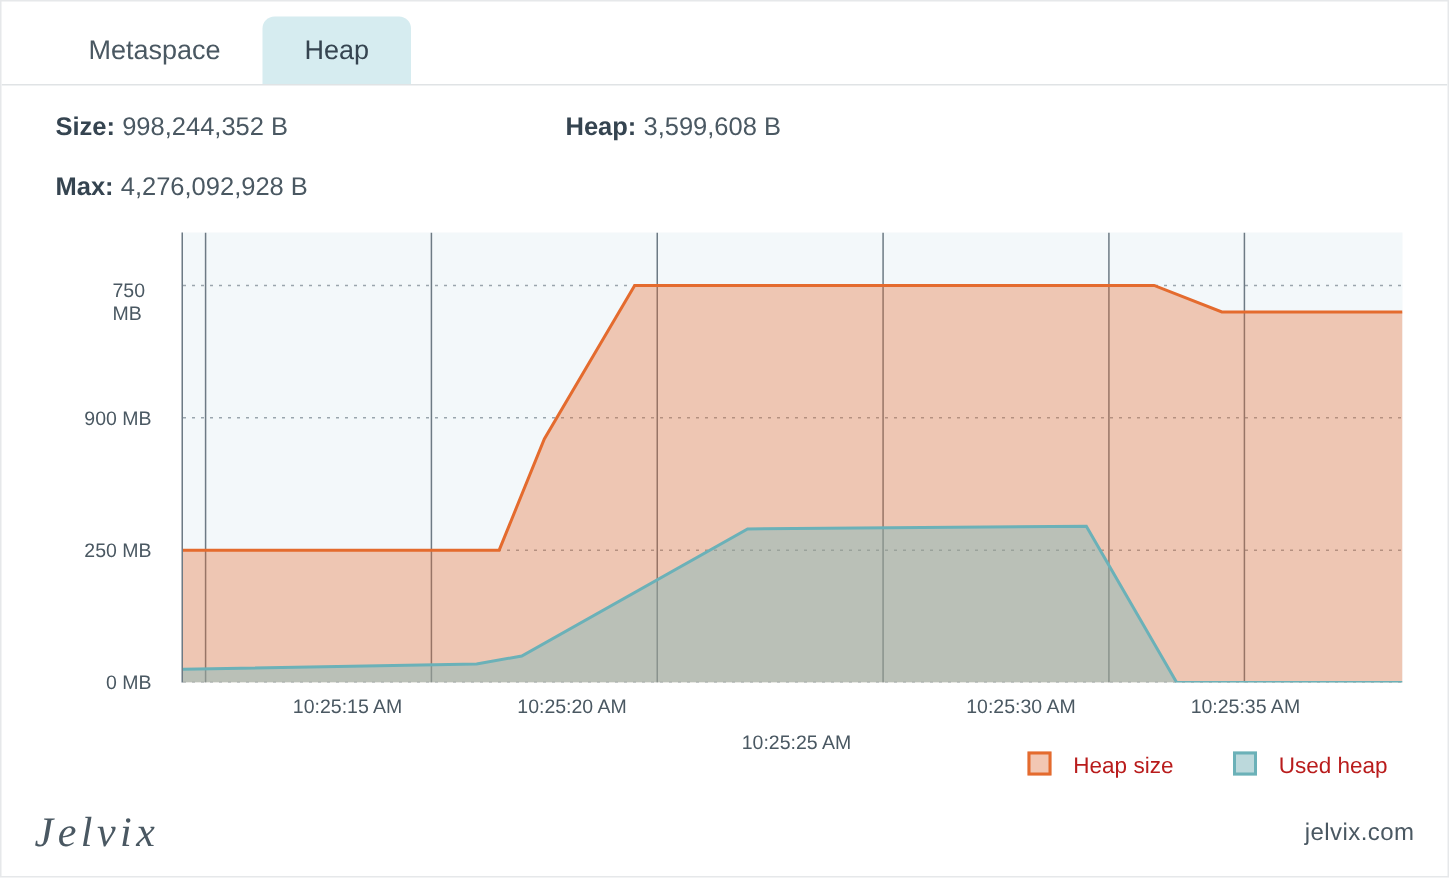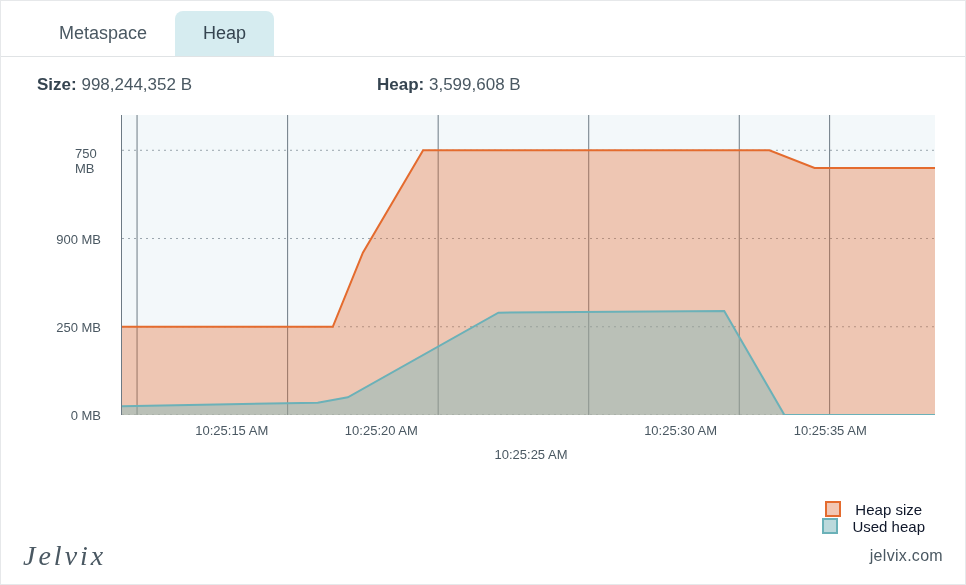--- a/index.html
+++ b/index.html
@@ -81,24 +81,24 @@
     top: 8px;
     font-size: 13px;
     color: #4a5862;
     white-space: nowrap;
   }
   .legend {
     position: absolute;
     right: 40px;
     top: 500px;
     display: flex;
+    gap: 40px;
     align-items: center;
     font-size: 15px;
-    color: #0f172a;
-    flex-direction: column;
+    color: #b91c1c;
   }
   .swatch { width: 16px; height: 16px; display: inline-block; margin-right: 10px; vertical-align: -2px; }
   .sw-orange { background: #f2c7b3; border: 2px solid #e46b2e; }
   .sw-teal { background: #bcd9dc; border: 2px solid #6bb1b8; }
   .footer {
     position: absolute;
     bottom: 12px;
     left: 22px;
     right: 22px;
     display: flex;
@@ -118,20 +118,24 @@
 </div>
 
 <div class="stats">
   <div>
     <span class="label">Size:</span>
     <span>998,244,352 B</span>
   </div>
   <div>
     <span class="label">Heap:</span>
     <span>3,599,608 B</span>
+  </div>
+  <div>
+    <span class="label">Max:</span>
+    <span>4,276,092,928 B</span>
   </div>
 </div>
 
 <div class="chart-area">
   <div class="y-labels" id="y-labels">
       <div class="y-label" style="top: 300px;">0 MB</div>
       <div class="y-label" style="top: 211.765px;">250 MB</div>
       <div class="y-label" style="top: 123.529px;">900 MB</div>
       <div class="y-label" style="top: 46px; margin-left: 44px;">750 MB</div>
     </div>

